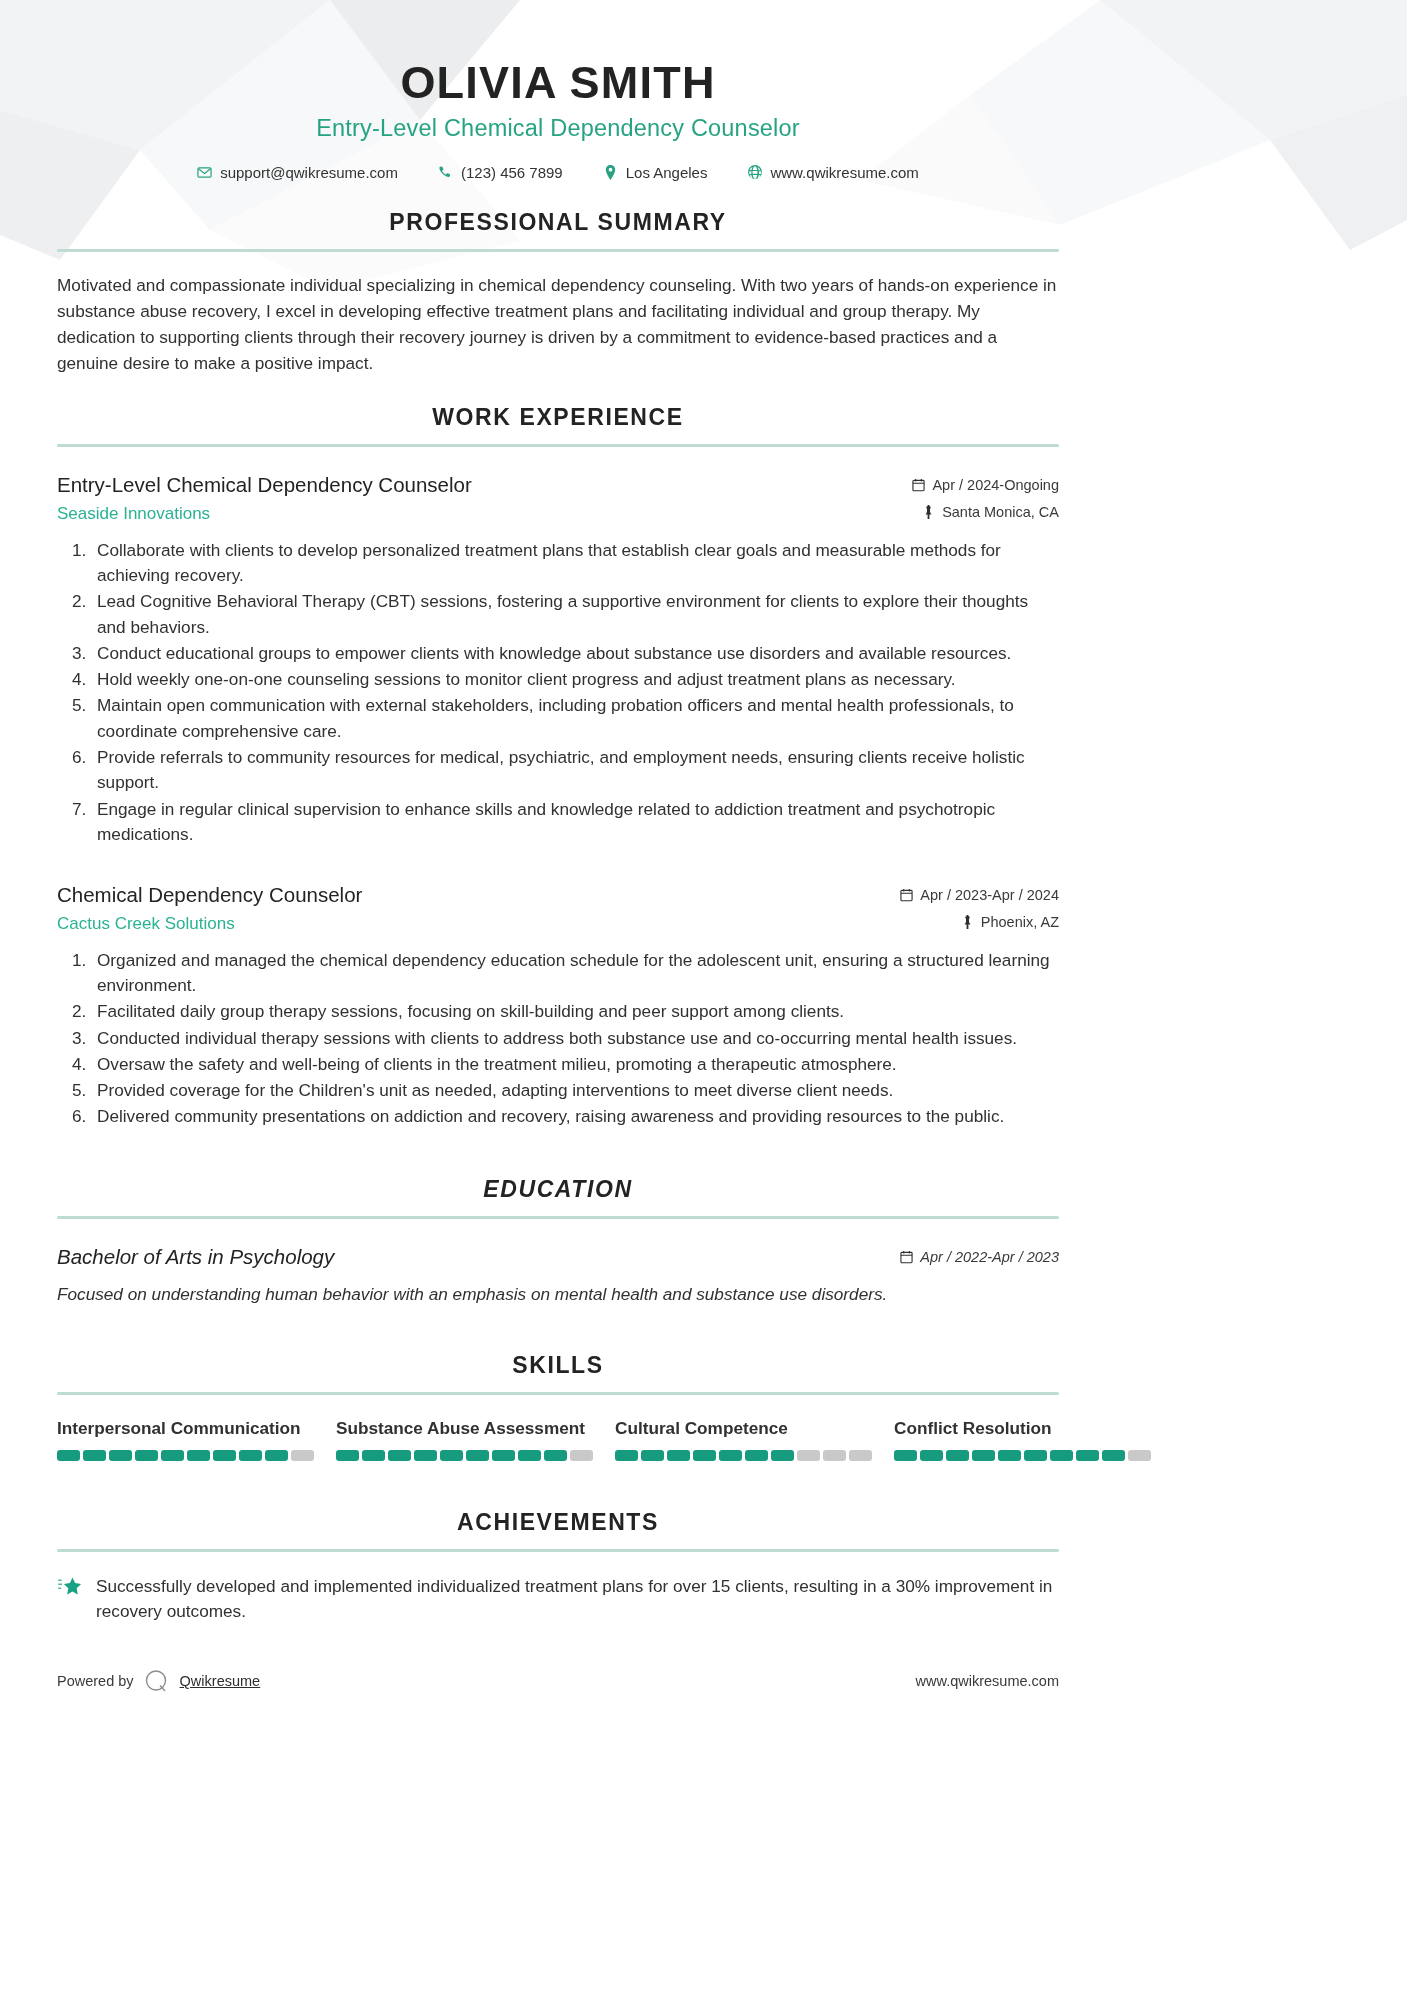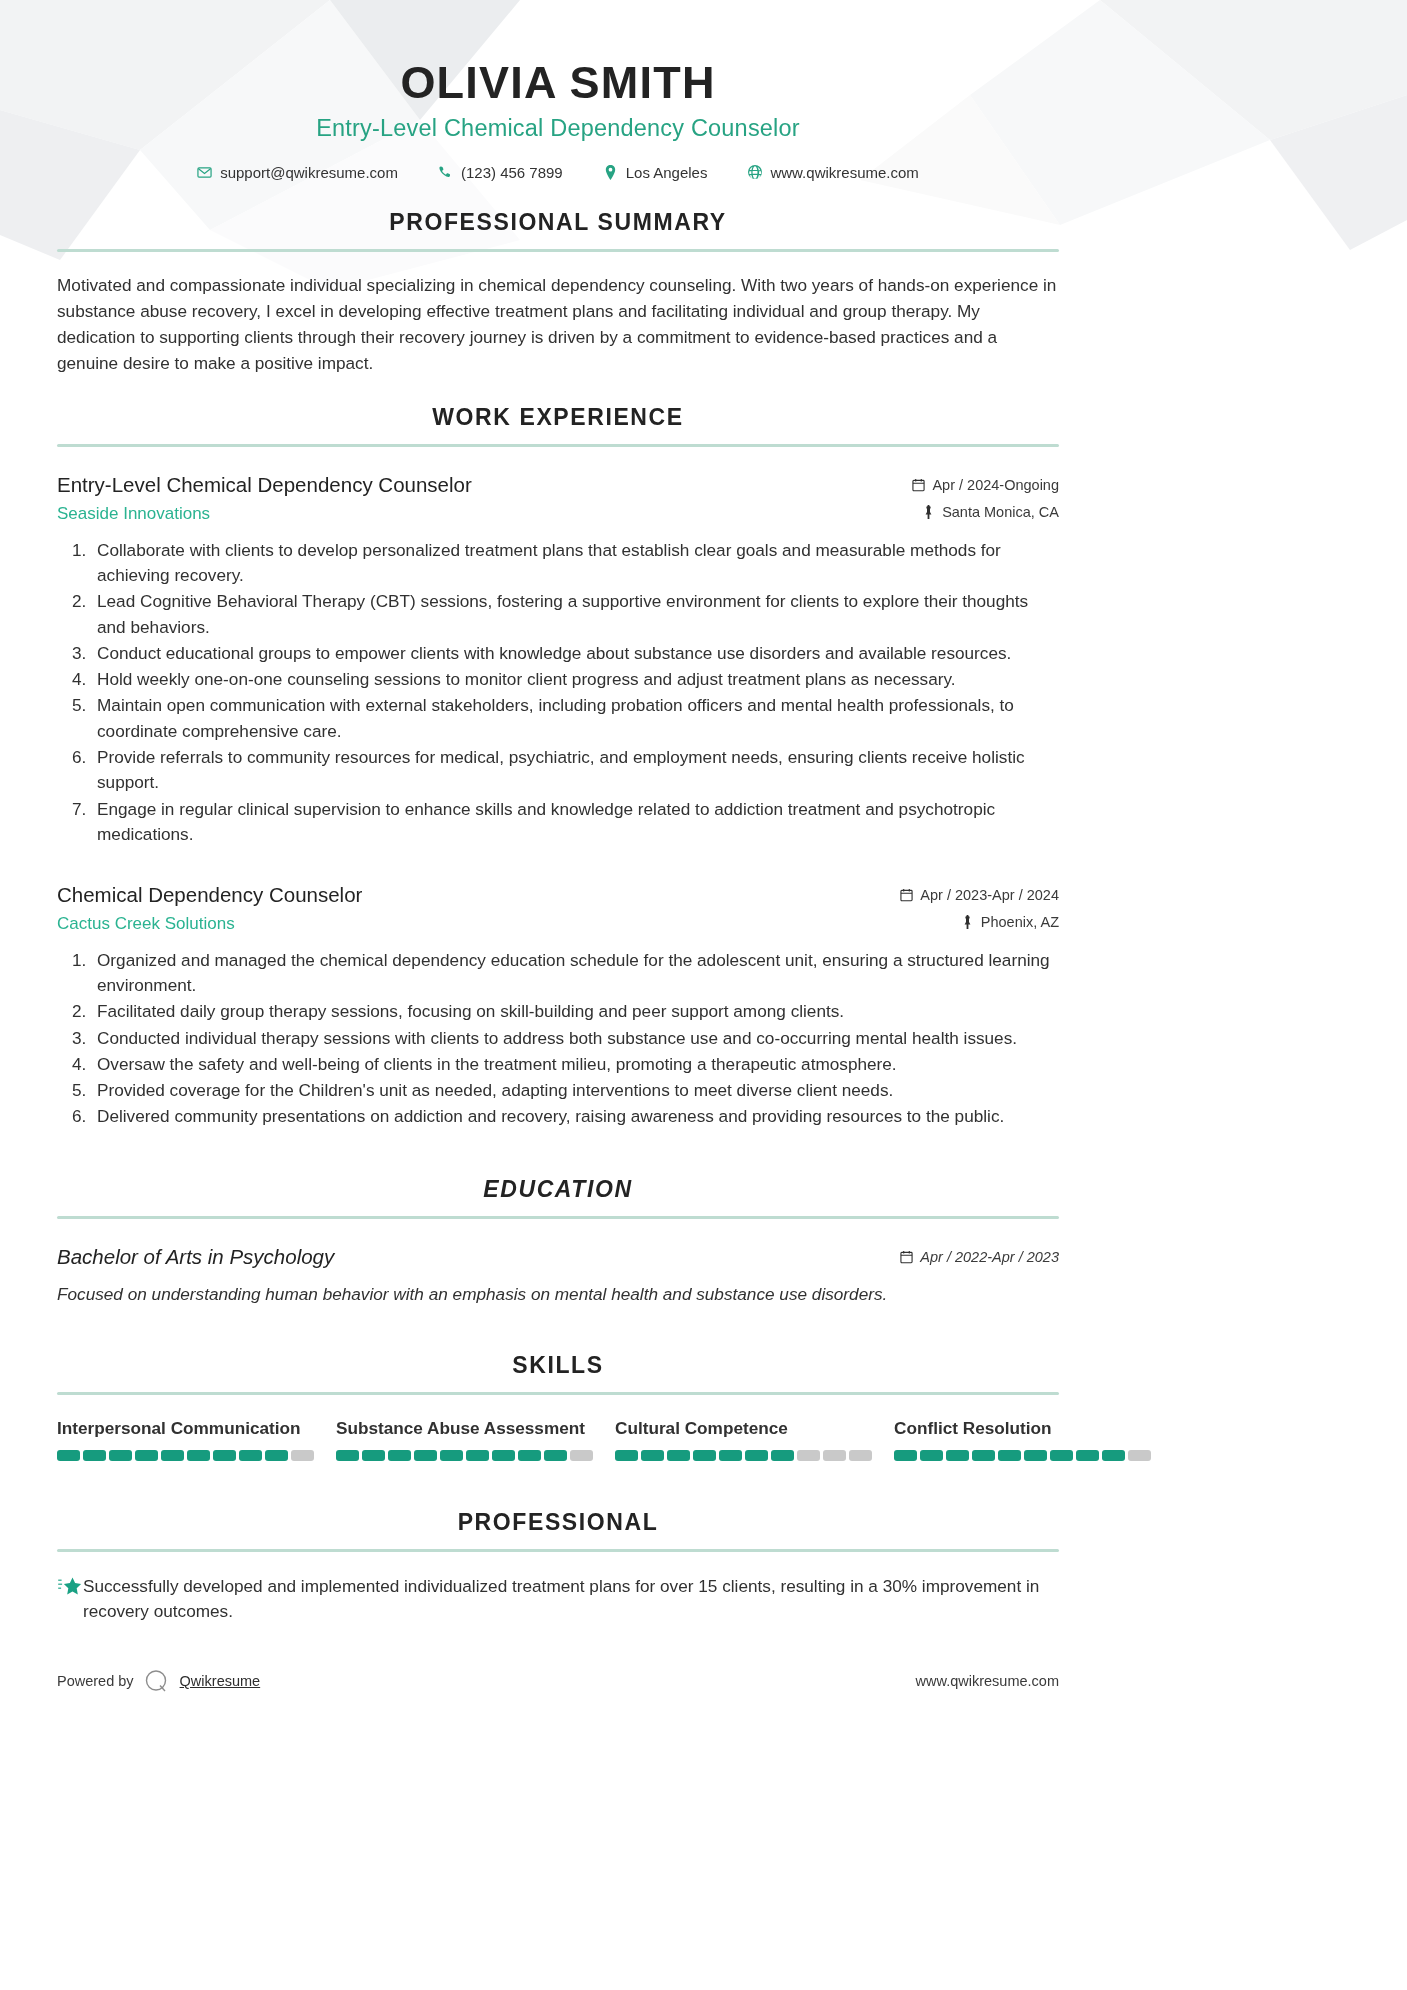--- a/index.html
+++ b/index.html
@@ -208,20 +208,21 @@
     border-radius: 3px;
     background: #c9c9c9;
     flex: 0 0 auto;
   }
   .seg.on { background: #169b7e; }
 
   
   .ach-item {
     margin-top: 22px;
     display: flex;
+    gap: 13px;
     align-items: flex-start;
   }
 
   .ach-icon {
     flex: 0 0 auto;
     width: 26px;
     height: 24px;
     color: #1aa184;
     margin-top: 2px;
   }
@@ -487,21 +488,21 @@
             <span class="seg on"></span>
             <span class="seg on"></span>
             <span class="seg on"></span>
             <span class="seg"></span>
           </div>
       </div>
     </div>
   </div>
 
   <div class="section" style="margin-top:48px;">
-    <div class="sec-title">PROFESSIONAL</div>
+    <div class="sec-title">ACHIEVEMENTS</div>
     <div class="sec-rule"></div>
 
     <div class="ach-item">
       <span class="ach-icon">
         <svg width="26" height="24" viewBox="0 0 26 24" fill="currentColor">
           <path d="M15.5 1.5l2.6 5.6 6 .8-4.4 4.3 1.1 6.2-5.3-3-5.3 3 1.1-6.2L6.9 7.9l6-.8z"></path>
           <path d="M1.2 3.4h3.4v1.5H1.2zM1.2 7.4h3.9v1.5H1.2zM1.2 11.4h2.9v1.5H1.2z" opacity="0.75"></path>
         </svg>
       </span>
       <span class="ach-text">Successfully developed and implemented individualized treatment plans for over 15 clients, resulting in a 30% improvement in recovery outcomes.</span>

